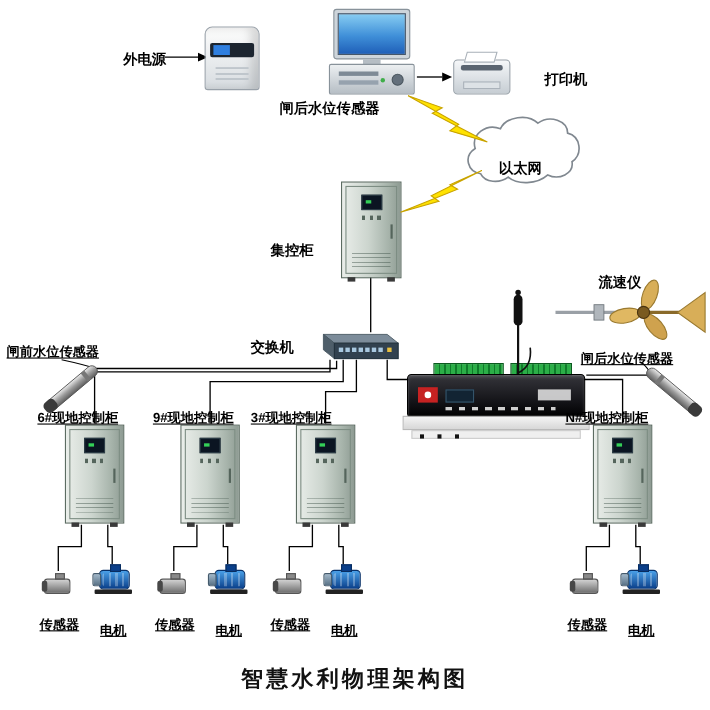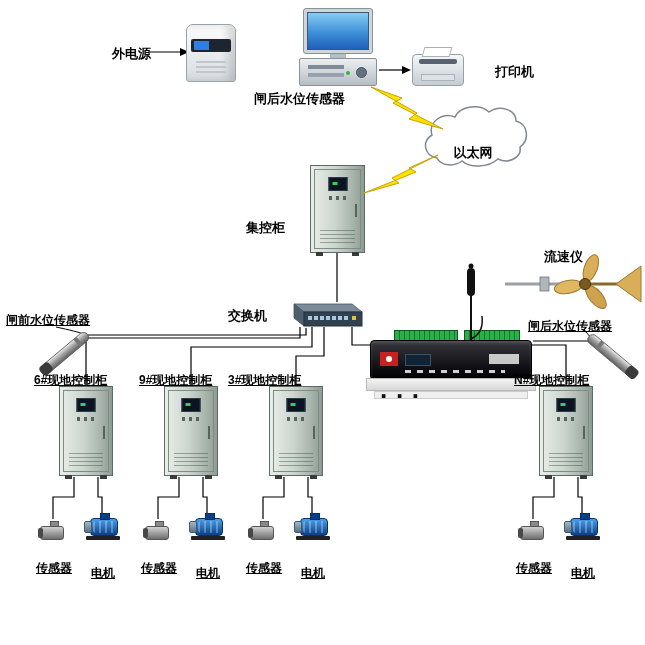--- a/index.html
+++ b/index.html
@@ -357,13 +357,14 @@
 
   <div class="lbl sm c" style="left:33px;  top:560px; width:42px">传感器</div>
   <div class="lbl sm c" style="left:89px;  top:565px; width:28px">电机</div>
   <div class="lbl sm c" style="left:138px; top:560px; width:42px">传感器</div>
   <div class="lbl sm c" style="left:194px; top:565px; width:28px">电机</div>
   <div class="lbl sm c" style="left:243px; top:560px; width:42px">传感器</div>
   <div class="lbl sm c" style="left:299px; top:565px; width:28px">电机</div>
   <div class="lbl sm c" style="left:513px; top:560px; width:42px">传感器</div>
   <div class="lbl sm c" style="left:569px; top:565px; width:28px">电机</div>
 
+  <div class="title">智慧水利物理架构图</div>
 </div>
 
 </body></html>

